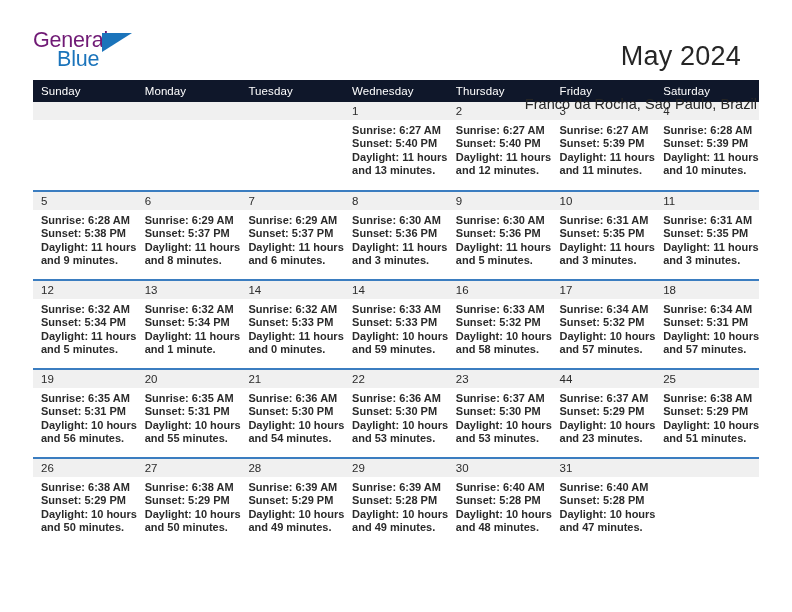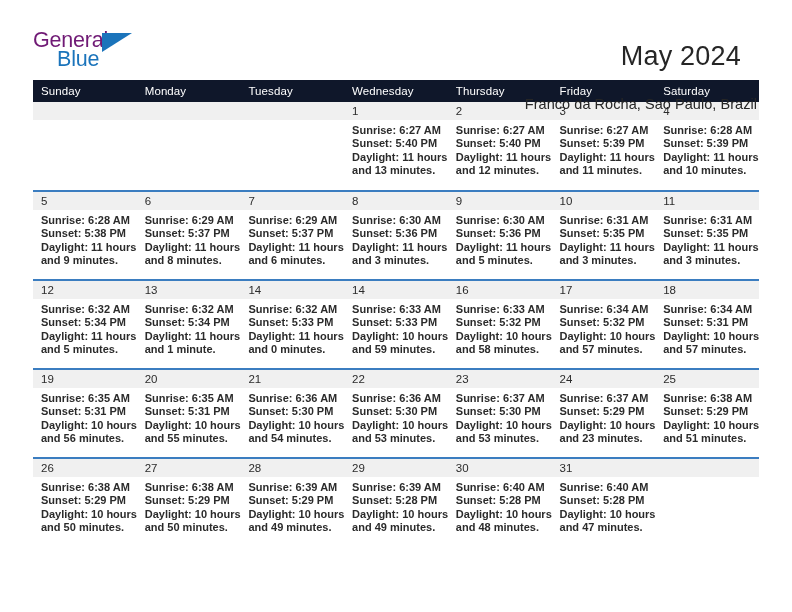--- a/index.html
+++ b/index.html
@@ -375,21 +375,21 @@
             <td>
               <div class="daynum-band">23</div>
               <div class="cell-body">
                 <div>Sunrise: 6:37 AM</div>
                 <div>Sunset: 5:30 PM</div>
                 <div>Daylight: 10 hours</div>
                 <div>and 53 minutes.</div>
               </div>
             </td>
             <td>
-              <div class="daynum-band">24</div>
+              <div class="daynum-band">44</div>
               <div class="cell-body">
                 <div>Sunrise: 6:37 AM</div>
                 <div>Sunset: 5:29 PM</div>
                 <div>Daylight: 10 hours</div>
                 <div>and 23 minutes.</div>
               </div>
             </td>
             <td>
               <div class="daynum-band">25</div>
               <div class="cell-body">

